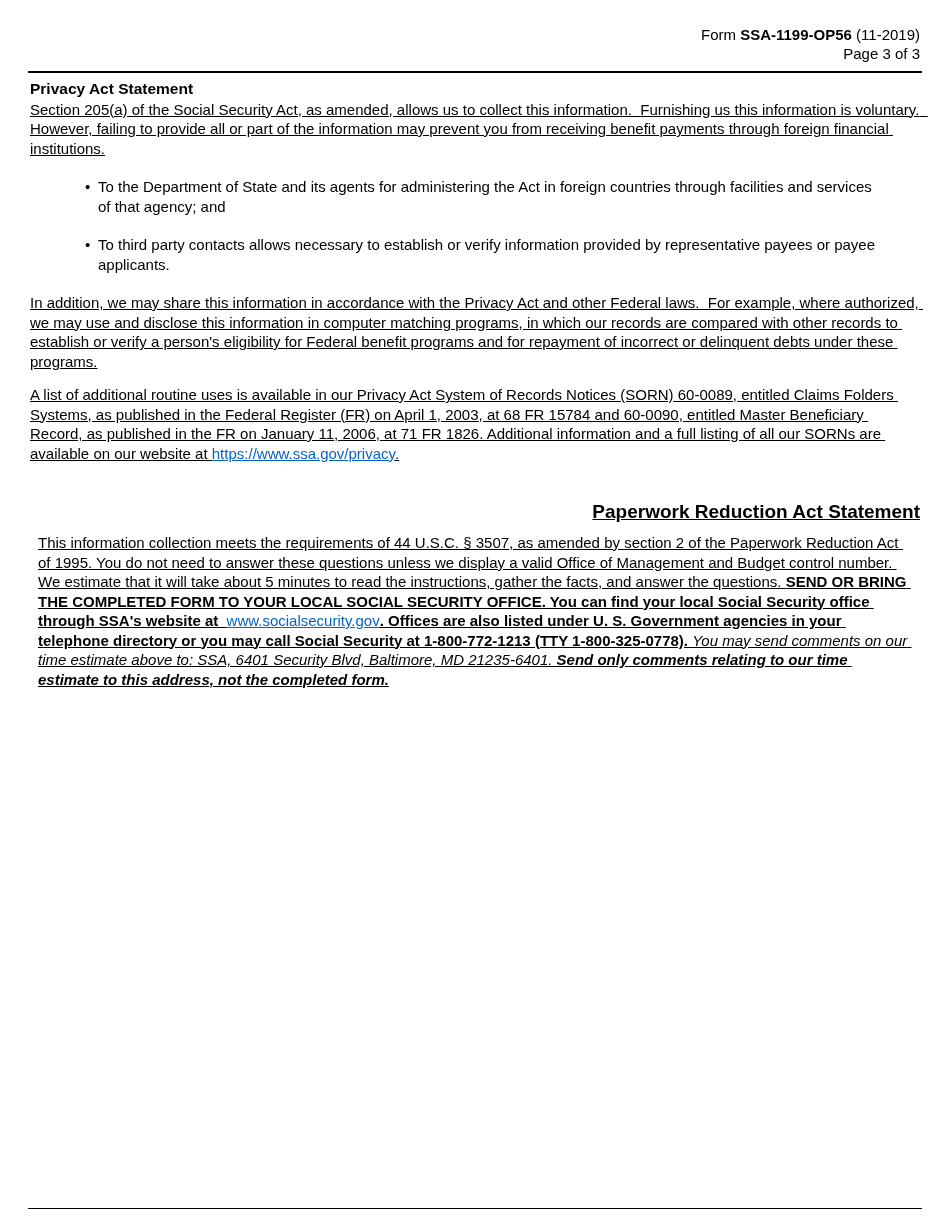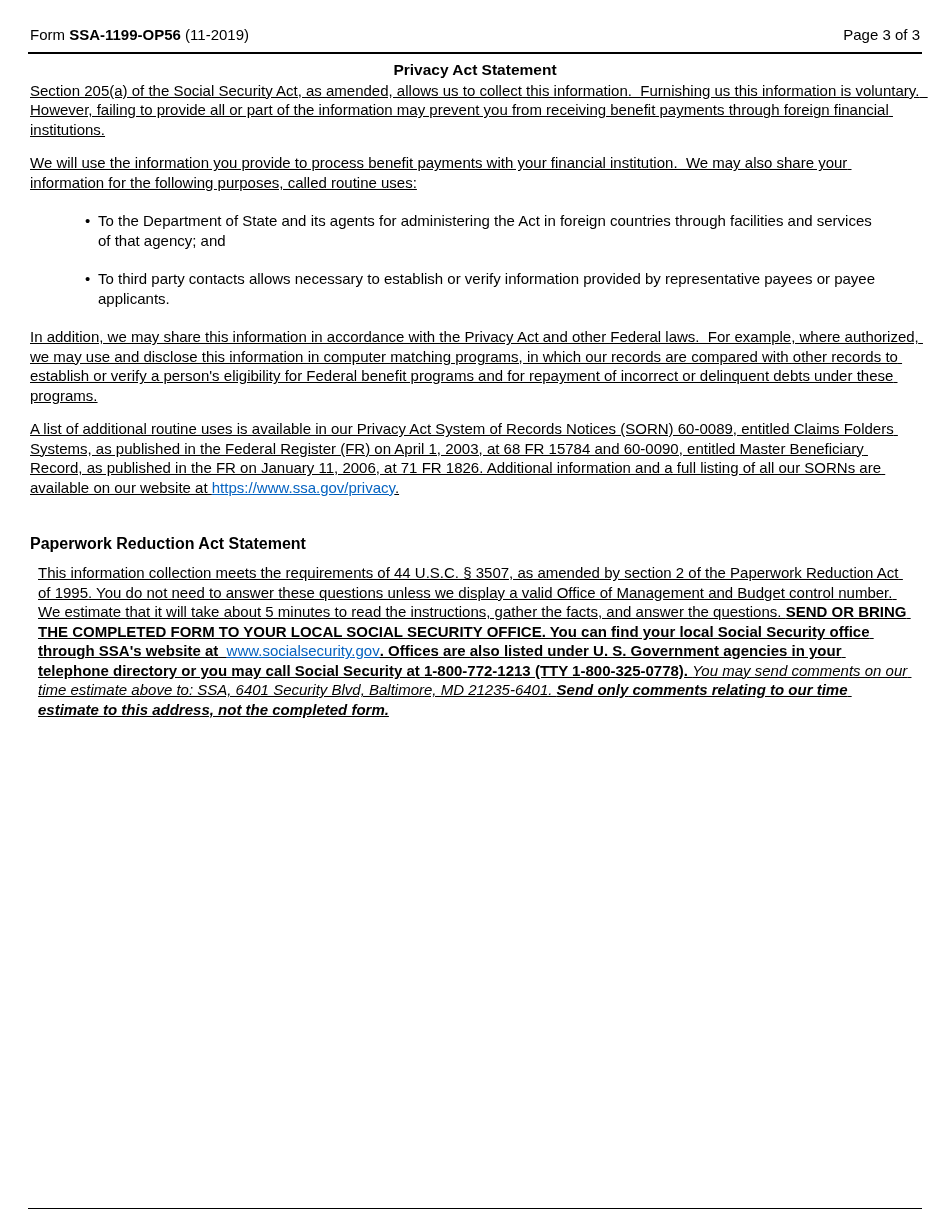--- a/index.html
+++ b/index.html
@@ -13,43 +13,44 @@
     position: relative;
     width: 950px; height: 1230px;
     padding: 26px 30px 0;
     box-sizing: border-box;
     overflow: hidden;
   }
   .form-header {
     display: flex; justify-content: space-between; align-items: flex-end;
     font-size: 15px; line-height: 1.25;
     padding-bottom: 7px;
+    flex-direction: column;
   }
   .bold { font-weight: bold; }
   .italic { font-style: italic; }
   .underline { text-decoration: underline; }
   .rule-top { border: none; border-top: 2px solid #000; margin: 0 -2px; }
-  .doc-title { font-size: 15.5px; font-weight: bold; text-align: center; margin: 7px 0 2px; }
+  .doc-title { font-size: 15.5px; font-weight: bold; text-align: left; margin: 7px 0 2px; }
   .doc-subtitle { font-size: 15.5px; font-weight: bold; text-align: center; margin: 0 0 21px; }
   .para {
     font-size: 15px; line-height: 19.5px;
     margin: 0 0 14px;
     white-space: pre-wrap;
     text-decoration: underline;
   }
   .bullet-list { padding: 5px 0 0; }
   .bullet-item {
     display: flex;
     font-size: 15px; line-height: 19.5px;
     margin: 0 35px 19px 55px;
   }
   .bullet-marker { width: 13px; flex: none; }
   .bullet-text { flex: 1; white-space: pre-wrap; }
   .link { text-decoration: underline; cursor: pointer; }
-  .section-title { font-size: 16px; font-weight: bold; text-align: left; margin: 38px 0 10px; }
+  .section-title { font-size: 19px; font-weight: bold; text-align: right; margin: 38px 0 10px; text-decoration: underline; }
   .paperwork { padding: 0 12px 0 8px; }
   .rule-bottom {
     position: absolute; left: 28px; right: 28px; top: 1200px;
     border: none; border-top: 1.5px solid #000;
   }
 </style>
 </head>
 <body>
 
 <div class="page">
@@ -58,21 +59,20 @@
     <div class="form-id"><span>Form </span><span class="bold">SSA-1199-OP56</span><span> (11-2019)</span></div>
     <div>Page 3 of 3</div>
   </div>
 
   <hr class="rule-top">
 
   <div class="doc-title">Privacy Act Statement</div>
 
   <p class="para">Section 205(a) of the Social Security Act, as amended, allows us to collect this information.  Furnishing us this information is voluntary.  However, failing to provide all or part of the information may prevent you from receiving benefit payments through foreign financial institutions.</p>
 
-  <p class="para">We will use the information you provide to process benefit payments with your financial institution.  We may also share your information for the following purposes, called routine uses:</p>
 
   <div class="bullet-list">
     <div class="bullet-item">
         <span class="bullet-marker">•</span>
         <span class="bullet-text">To the Department of State and its agents for administering the Act in foreign countries through facilities and services of that agency; and</span>
       </div>
     <div class="bullet-item">
         <span class="bullet-marker">•</span>
         <span class="bullet-text">To third party contacts allows necessary to establish or verify information provided by representative payees or payee applicants.</span>
       </div>

